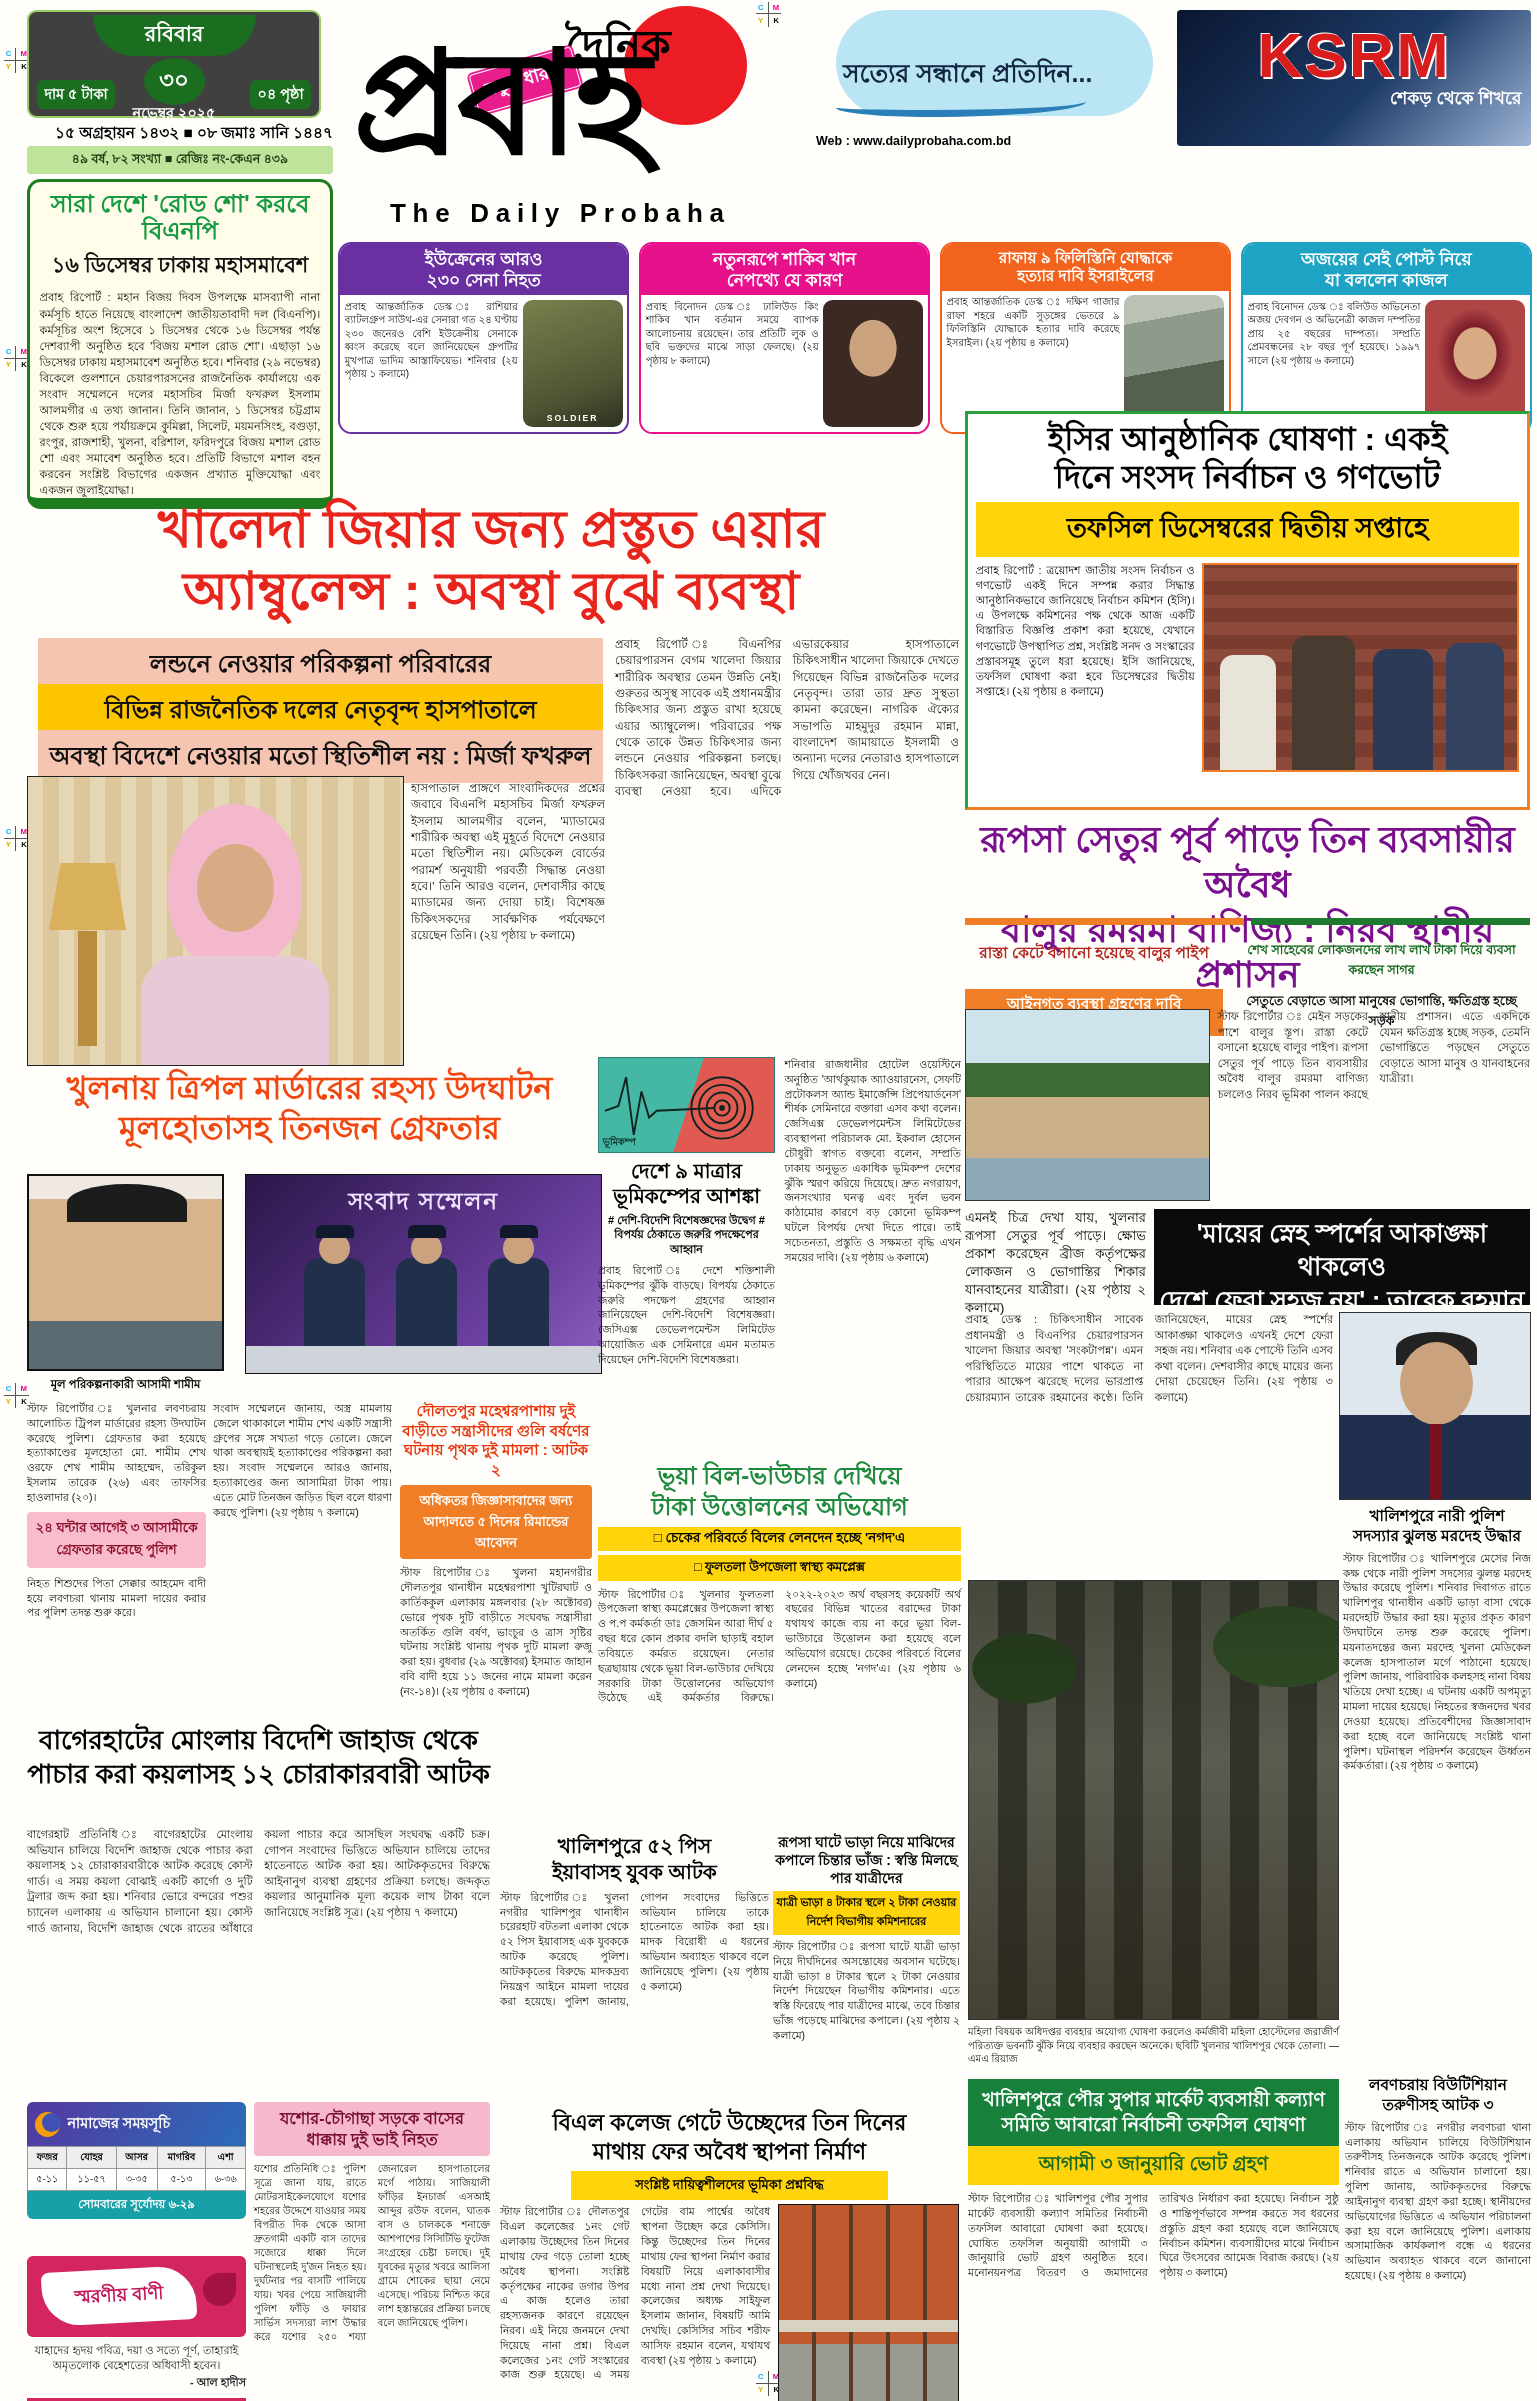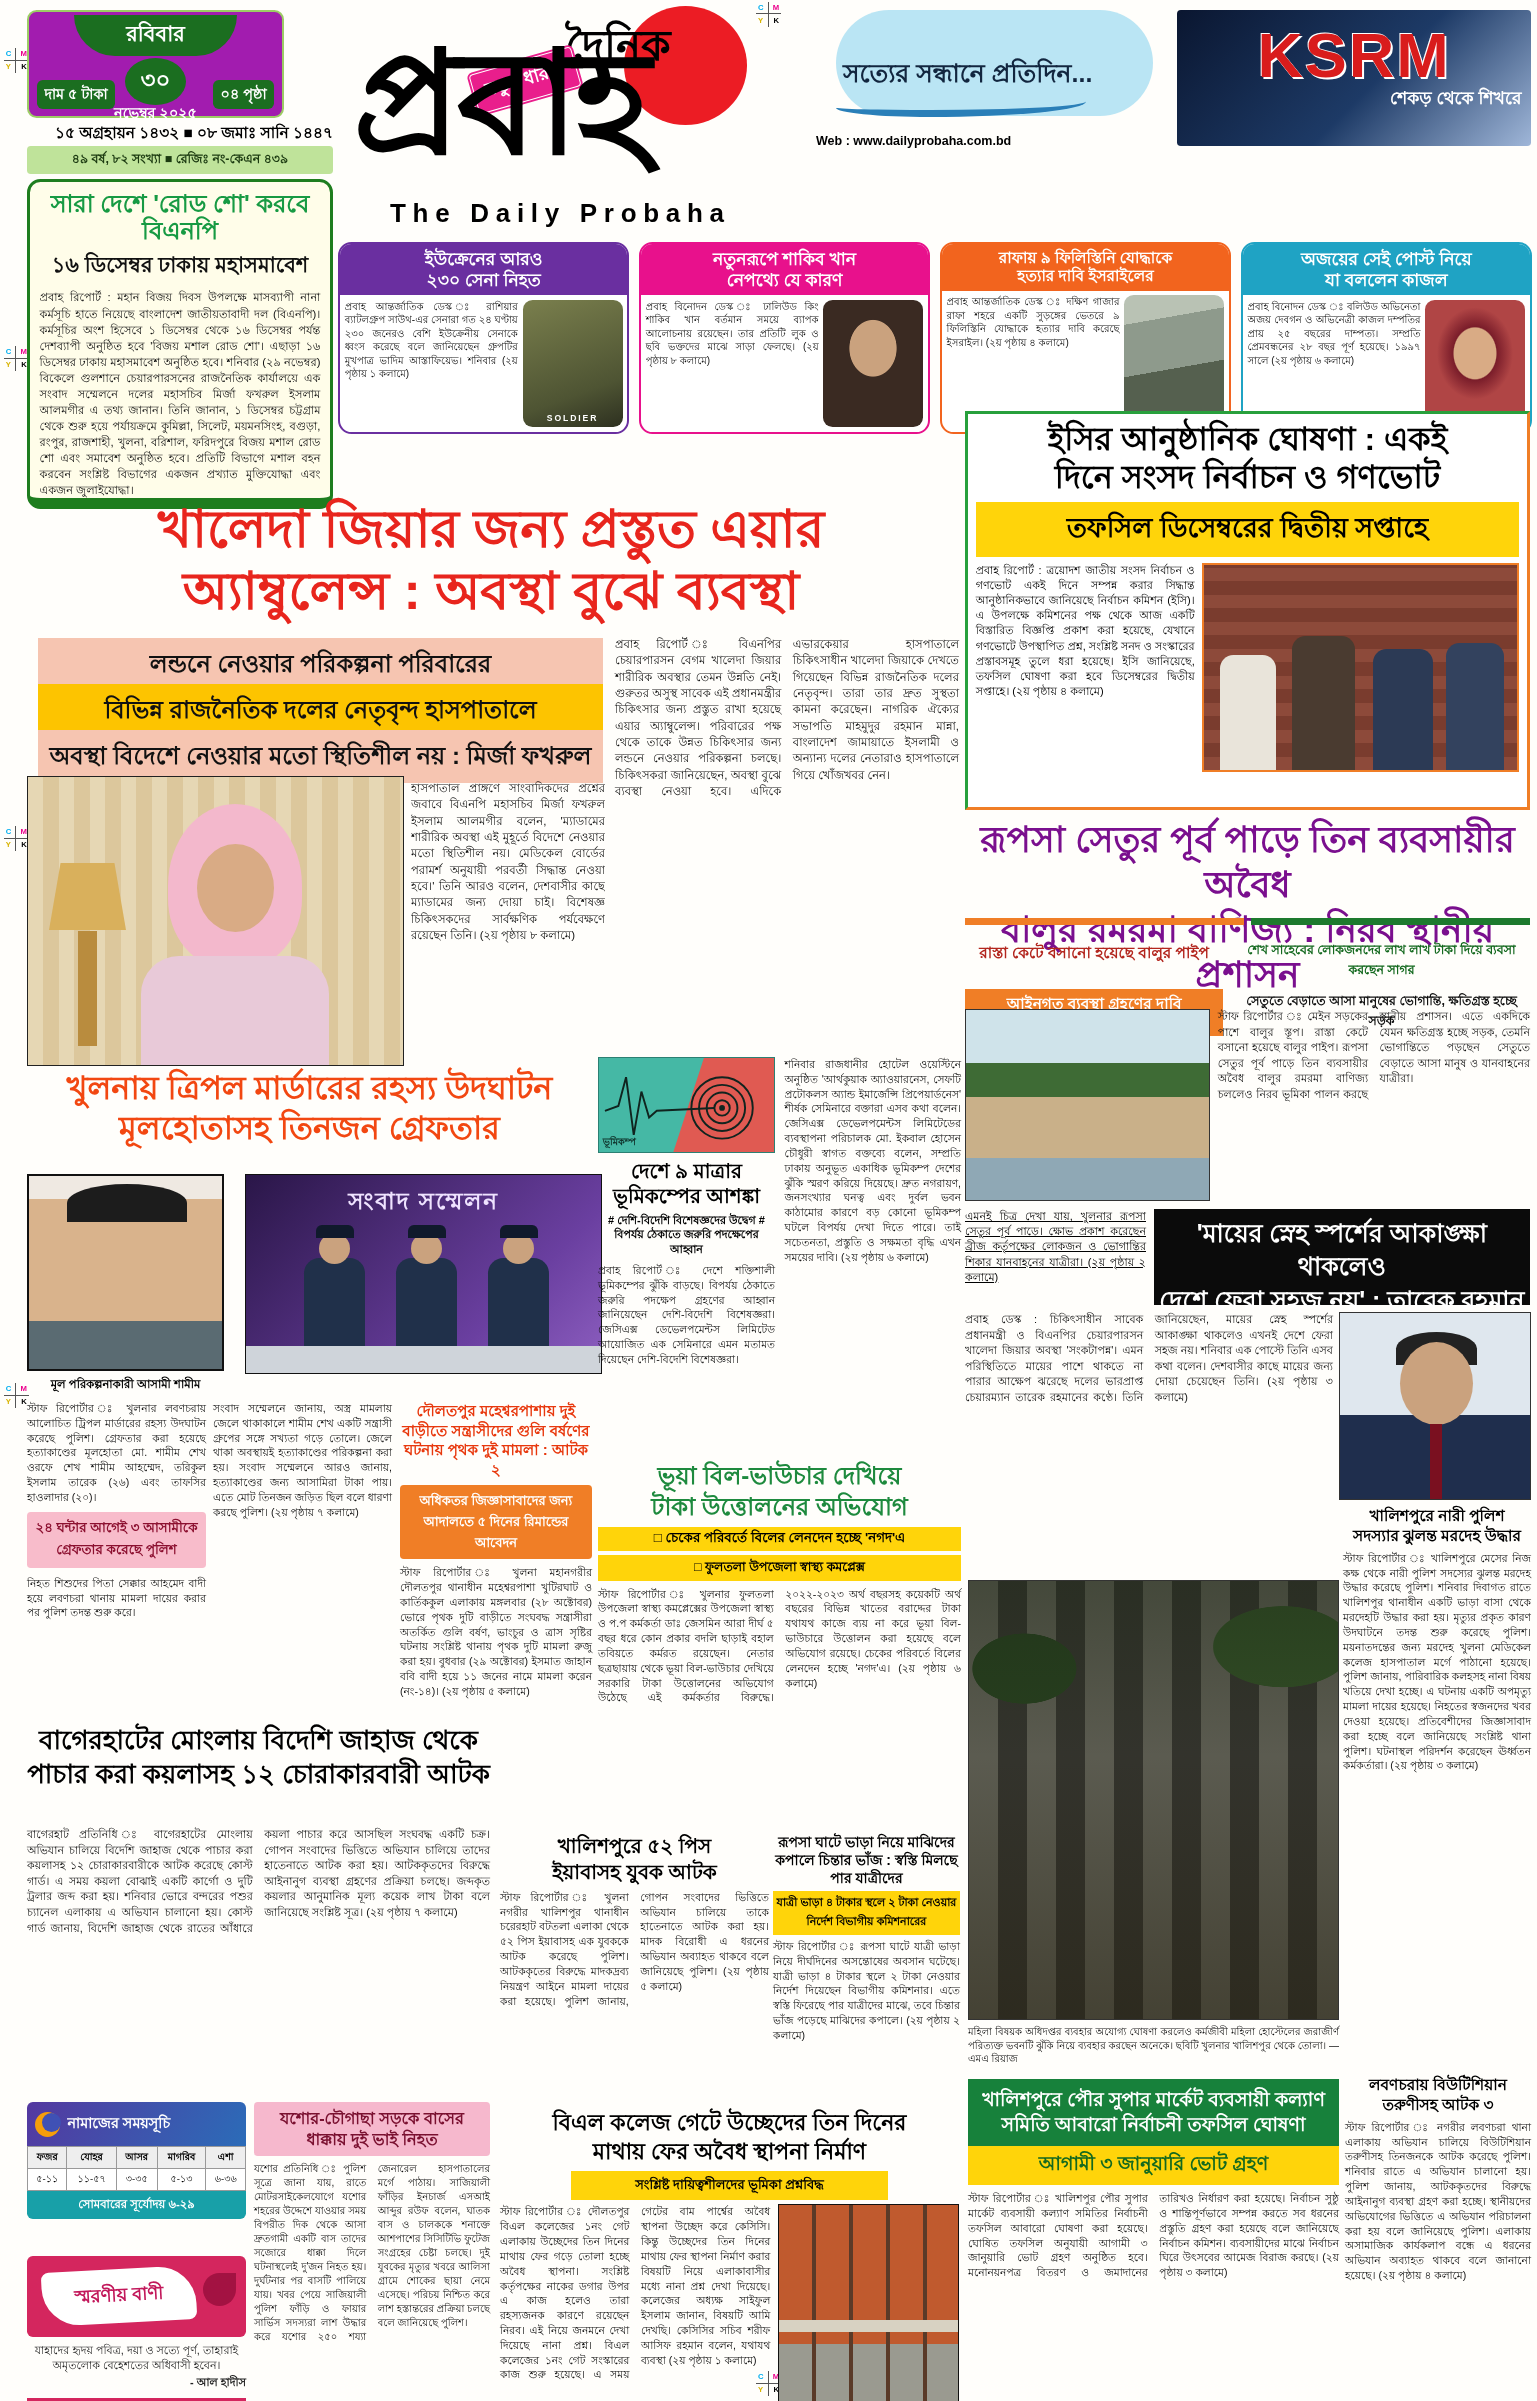--- a/index.html
+++ b/index.html
@@ -5,21 +5,21 @@
   html,body{margin:0;padding:0;background:#e9e9e4;}
   *{box-sizing:border-box;font-family:"Liberation Sans","DejaVu Sans",sans-serif;}
   #page{position:relative;width:1537px;height:2402px;margin:0 auto;background:#fffefb;overflow:hidden;}
   .abs{position:absolute;}
   .j{text-align:justify;}
   .pre{white-space:pre-line;}
   .body-txt{font-size:11.5px;line-height:1.42;color:#111;}
   .sm-txt{font-size:10.6px;line-height:1.4;color:#111;}
   .c2{column-count:2;column-gap:11.5px;}
   
-  .datebox{left:27px;top:9.6px;width:257px;height:108px;background:#a21caf;border:2.9px solid #9ccc65;border-radius:9.6px;padding:3.8px 7.7px;color:#fff;}
+  .datebox{left:27px;top:9.6px;width:294px;height:108px;background:#404040;border:2.9px solid #9ccc65;border-radius:9.6px;padding:3.8px 7.7px;color:#fff;}
   .datebox .arch{margin:0 auto;width:163px;background:#1b6e20;border-radius:0 0 58px 58px;text-align:center;font-size:21px;font-weight:bold;padding:2.9px 0;}
   .datebox .num{margin:1.9px auto 0;width:61px;background:#1b6e20;border-radius:50%;text-align:center;font-size:23px;font-weight:bold;padding:3.8px 0;}
   .datebox .row{display:flex;justify-content:space-between;align-items:center;margin-top:-25px;}
   .datebox .chip{background:#1b6e20;border-radius:5.8px;padding:2.9px 7.7px;font-size:14.4px;font-weight:bold;}
   .datebox .my{text-align:center;font-size:14.4px;font-weight:bold;margin-top:-7.7px;}
   .dateline{left:27px;top:121px;width:306px;font-size:15.4px;font-weight:bold;color:#000;text-align:right;}
   .edition{left:27px;top:146px;width:306px;background:#bfe39a;font-size:12.5px;font-weight:bold;color:#1b3a10;text-align:center;padding:3.8px 0;border-radius:3.8px;}
   .bnpbox{left:27px;top:179px;width:306px;height:330px;border:3.8px solid #1e7d1e;border-bottom:11.5px solid #1e7d1e;border-radius:13.4px;background:#fffde9;padding:7.7px 9.6px;}
   .bnp-h1{color:#179a43;font-size:24px;font-weight:bold;text-align:center;line-height:1.15;}
   .bnp-h2{color:#111;font-size:21px;font-weight:bold;text-align:center;margin:3.8px 0 5.8px;}
@@ -70,21 +70,21 @@
   .bar-o{height:6.7px;background:#f07e26;flex:1;}
   .bar-g{height:6.7px;background:#1d7a2e;flex:1;}
   .sand-strips{left:965px;top:938px;width:565px;display:grid;grid-template-columns:1fr 1.15fr;gap:4.8px 9.6px;}
   .ss1{color:#b3261e;font-size:15.4px;font-weight:bold;text-align:center;padding:2.9px;}
   .ss2{color:#14691f;font-size:12.5px;font-weight:bold;text-align:center;padding:2.9px;}
   .ss3{background:#f07e26;color:#fff;font-size:15.4px;font-weight:bold;text-align:center;padding:3.8px;}
   .ss4{color:#111;font-size:12.5px;font-weight:bold;text-align:center;padding:3.8px;}
   .sand-art{left:965px;top:1009px;width:565px;height:192px;display:flex;gap:7.7px;}
   .sand-img{width:245px;border:1.9px solid #333;background:linear-gradient(180deg,#cfe3ea 0 28%,#3e6b35 28% 46%,#c9b089 46% 78%,#8fa8b5 78% 100%);flex-shrink:0;}
   .banner-row{left:965px;top:1209px;width:565px;height:96px;display:flex;gap:7.7px;}
-  .banner-tail{width:181px;font-size:11px;line-height:1.38;text-align:justify;text-decoration:underline;}
+  .banner-tail{width:181px;font-size:13px;line-height:1.38;text-align:justify;}
   .banner{flex:1;background:#0b0b0b;color:#fff;font-weight:900;font-size:25px;text-align:center;line-height:1.35;padding-top:7.7px;}
   
   .tarek-art{left:965px;top:1312px;width:368px;height:261px;}
   .tarek-photo{left:1339px;top:1312px;width:192px;height:188px;border:1.9px solid #333;background:linear-gradient(180deg,#dfe7ee 0 55%,#1f2e4d 55% 100%);overflow:hidden;}
   .tarek-photo .face{position:absolute;left:60px;top:29px;width:73px;height:83px;background:#caa27e;border-radius:50%;}
   .tarek-photo .hair{position:absolute;left:56px;top:19px;width:81px;height:33px;background:#222;border-radius:50% 50% 0 0;}
   .tarek-photo .tie{position:absolute;left:90px;top:111px;width:11.5px;height:77px;background:#7a1020;}
   .police-col{left:1343px;top:1506px;width:188px;height:562px;}
   .police-h{font-size:15.4px;font-weight:900;text-align:center;line-height:1.3;color:#000;margin-bottom:4.8px;}
   

